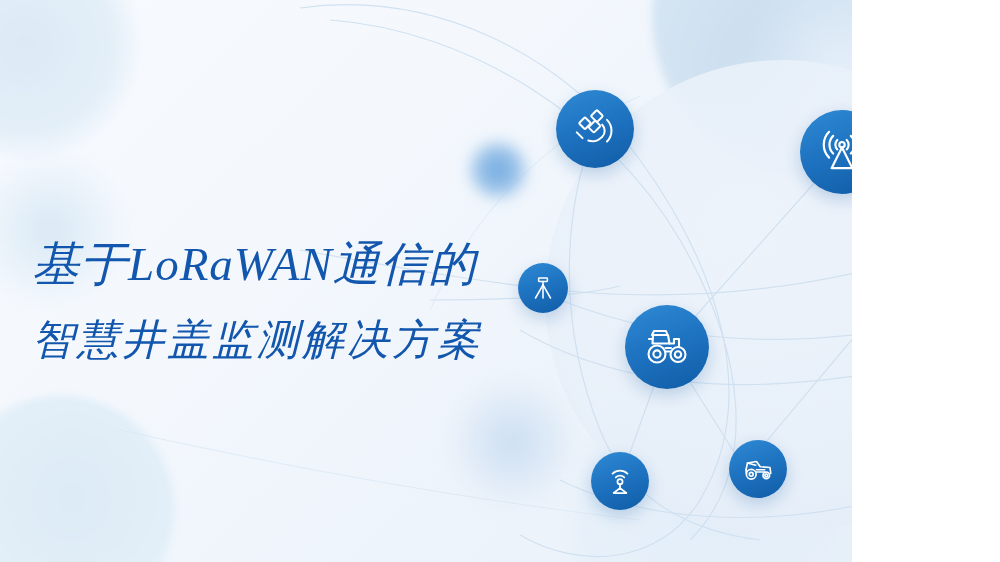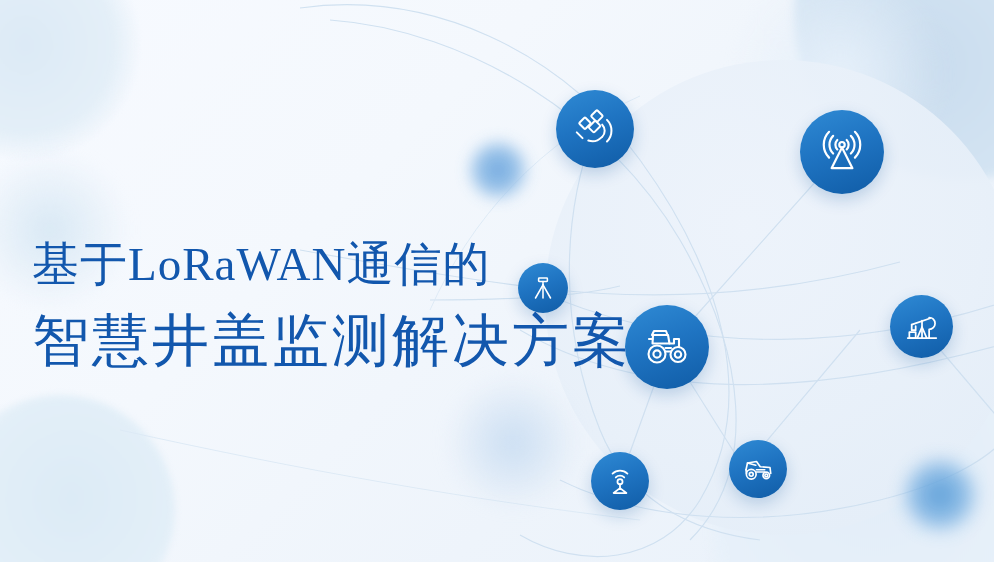--- a/index.html
+++ b/index.html
@@ -1,24 +1,25 @@
 <!DOCTYPE html>
 <html><head>
 <meta charset="utf-8">
 <style>
   html,body{margin:0;padding:0;background:#ffffff;}
   *{box-sizing:border-box;}
 
   #slide{
     position:relative;
-    width:994px;height:562px;
+    width:852px;height:562px;
     overflow:hidden;
     font-family:"Liberation Sans","DejaVu Sans",sans-serif;
     background:
       linear-gradient(135deg,#f7faff 0%,#f4f8fd 35%,#eef4fb 65%,#e9f1fa 100%);
+    font-style: italic;
   }
 
   
   .blob{position:absolute;border-radius:50%;pointer-events:none;}
 
   .blob-tl{
     left:-90px;top:-70px;width:230px;height:230px;
     background:radial-gradient(circle at 50% 50%,#dceaf6 0%,#e4eff8 55%,rgba(236,244,251,0) 72%);
     filter:blur(2px);
   }
@@ -98,21 +99,21 @@
     font-family:"Liberation Serif","DejaVu Serif",serif;
     font-size:47px;
     line-height:76px;
     letter-spacing:1px;
     white-space:nowrap;
     font-weight:400;
   }
   .title-line.l2{
     font-family:"Liberation Sans","DejaVu Sans",sans-serif;
     letter-spacing:3px;
-    font-size:57px;
+    font-size:42px;
   }
 </style>
 </head>
 <body>
 
 <div id="slide">
 
   <div class="blob blob-tl"></div>
   <div class="blob blob-tr-corner"></div>
   <div class="blob blob-tr-soft"></div>

